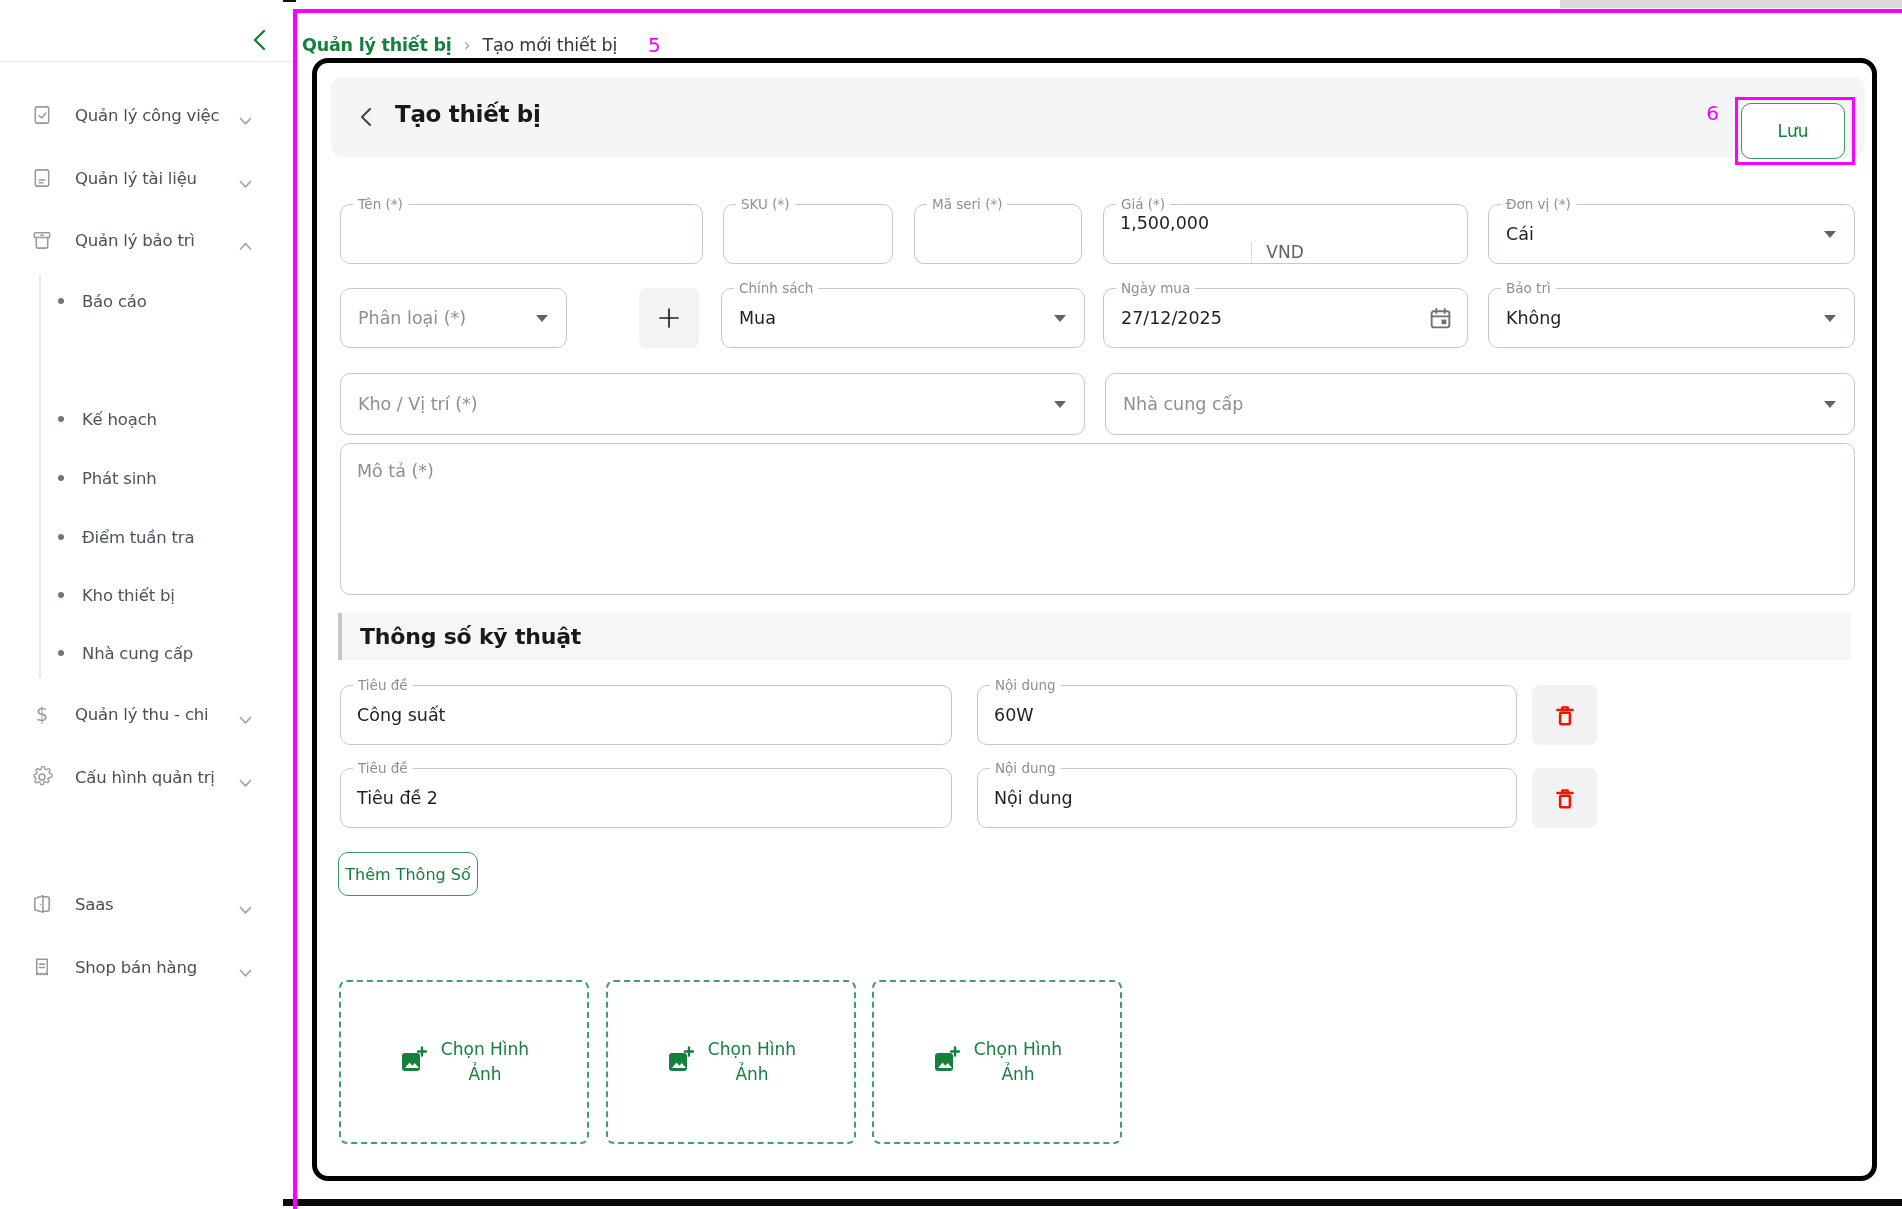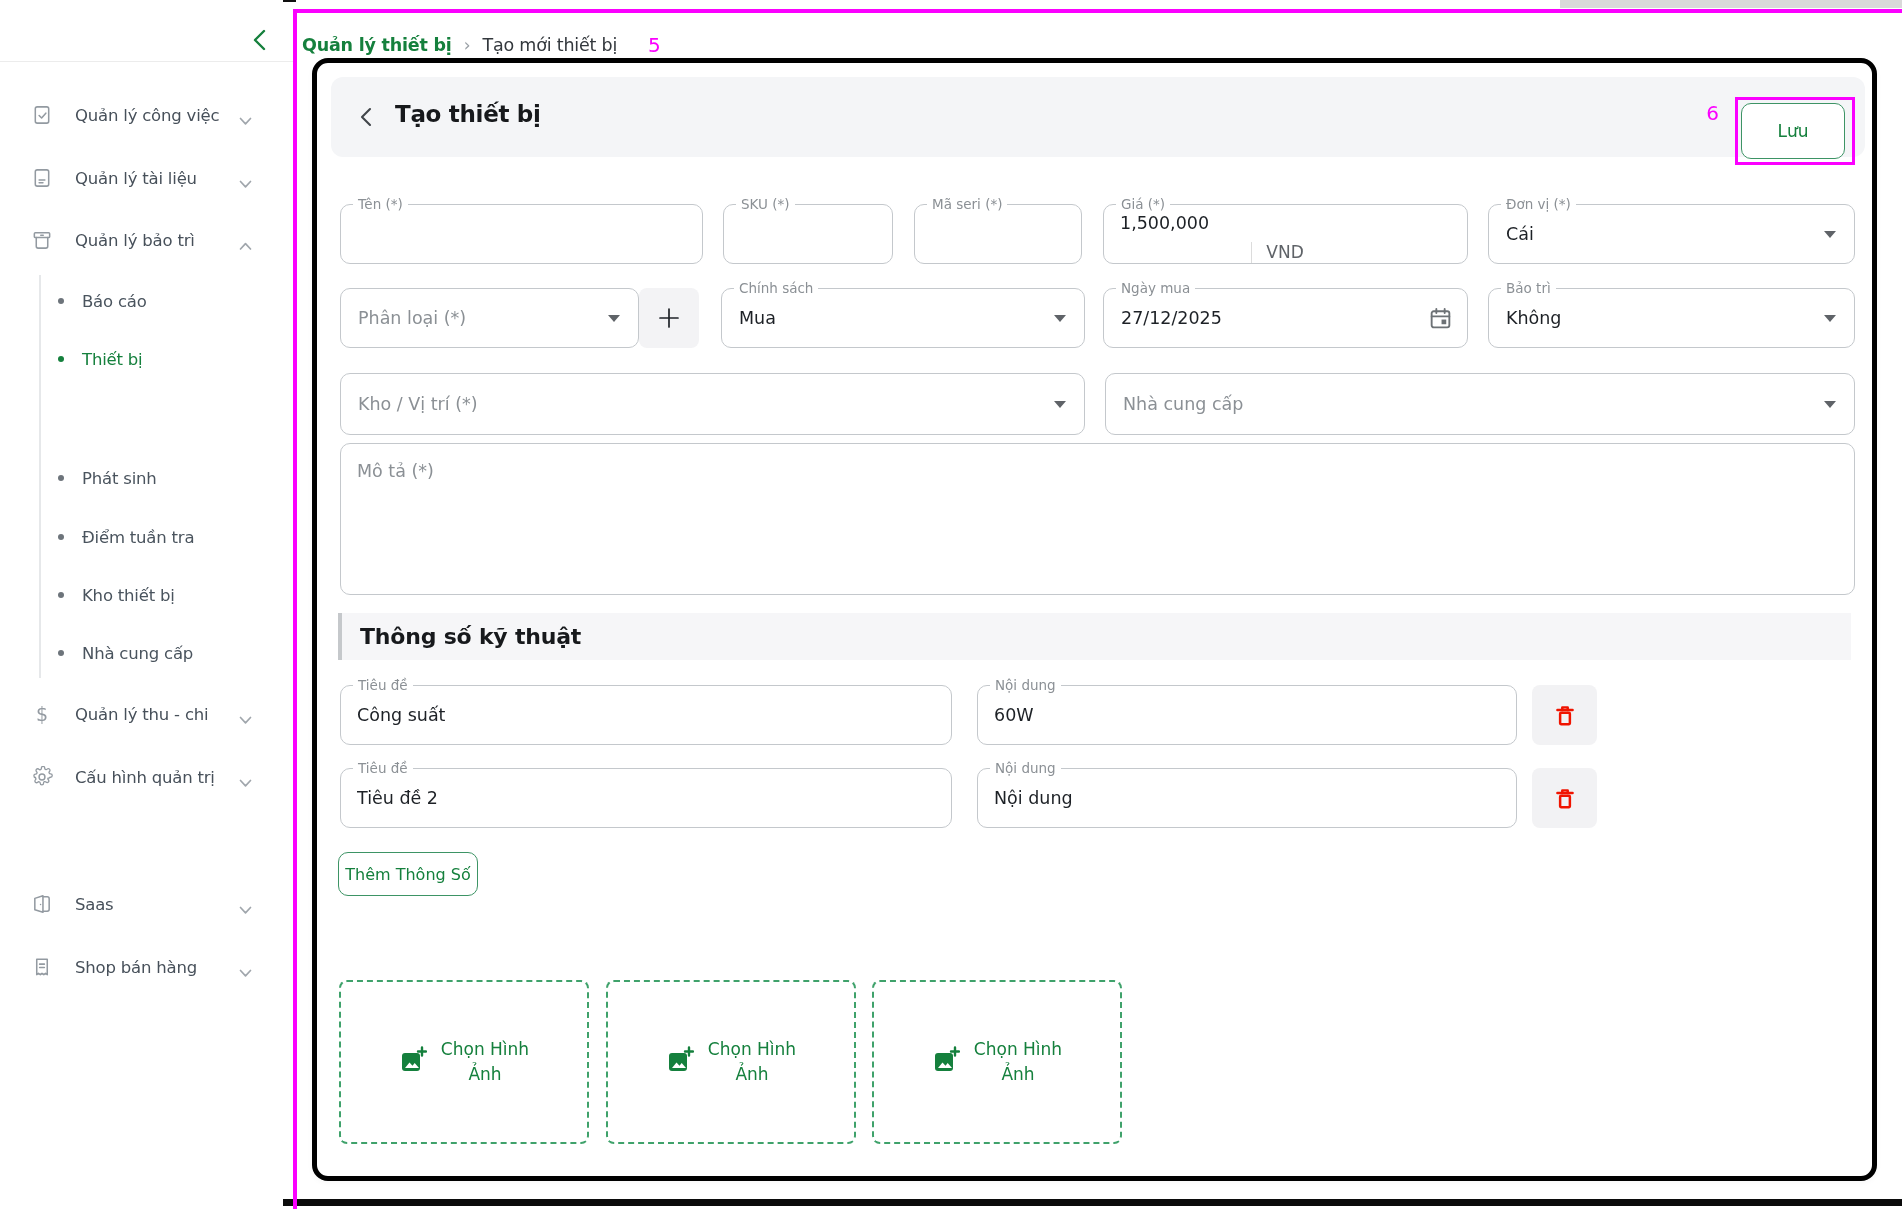--- a/index.html
+++ b/index.html
@@ -149,23 +149,23 @@
     <span class="sb-label">Quản lý bảo trì</span>
     <span class="sb-chev"><svg width="13" height="9" viewBox="0 0 13 9" fill="none">
           <polyline points="1.5,7 6.5,1.7 11.5,7" stroke="#a0a6ac" stroke-width="1.7" stroke-linecap="round" stroke-linejoin="round"></polyline>
         </svg></span>
   </div>
 
   <div class="abs sb-child" style="top:283px">
     <span class="sb-dot"></span>
     <span class="sb-clabel">Báo cáo</span>
   </div>
-  <div class="abs sb-child active" style="top:341px">
-    <span class="sb-dot"></span>
-    <span class="sb-clabel">Thiết bị</span>
+  <div class="abs sb-child" style="top:401px">
+    <span class="sb-dot"></span>
+    <span class="sb-clabel">Kế hoạch</span>
   </div>
   <div class="abs sb-child" style="top:460px">
     <span class="sb-dot"></span>
     <span class="sb-clabel">Phát sinh</span>
   </div>
   <div class="abs sb-child" style="top:519px">
     <span class="sb-dot"></span>
     <span class="sb-clabel">Điểm tuần tra</span>
   </div>
   <div class="abs sb-child" style="top:577px">
@@ -264,21 +264,21 @@
     <span class="notch">Giá (*)</span>
     <input value="1,500,000" style="">
     <span class="adorn">VND</span>
   </div>
   <div class="field selectbox" style="left:1171px; top:141px; width:367px;">
     <span class="notch">Đơn vị (*)</span>
     <span class="val">Cái</span>
     <span class="caret"></span>
   </div>
 
-  <div class="field selectbox" style="left:23px; top:225px; width:299px;gap:20px;">
+  <div class="field selectbox" style="left:23px; top:225px; width:227px;gap:20px;">
     <span class="ph">Phân loại (*)</span>
     <span class="caret"></span>
   </div>
   <button class="plus-btn" style="left:322px; top:225px;">
     <svg width="26" height="26" viewBox="0 0 26 26" fill="none">
         <path d="M13 4v18M4 13h18" stroke="#1f2328" stroke-width="1.7" stroke-linecap="round"></path>
       </svg>
   </button>
   <div class="field selectbox" style="left:404px; top:225px; width:364px;">
     <span class="notch">Chính sách</span>

